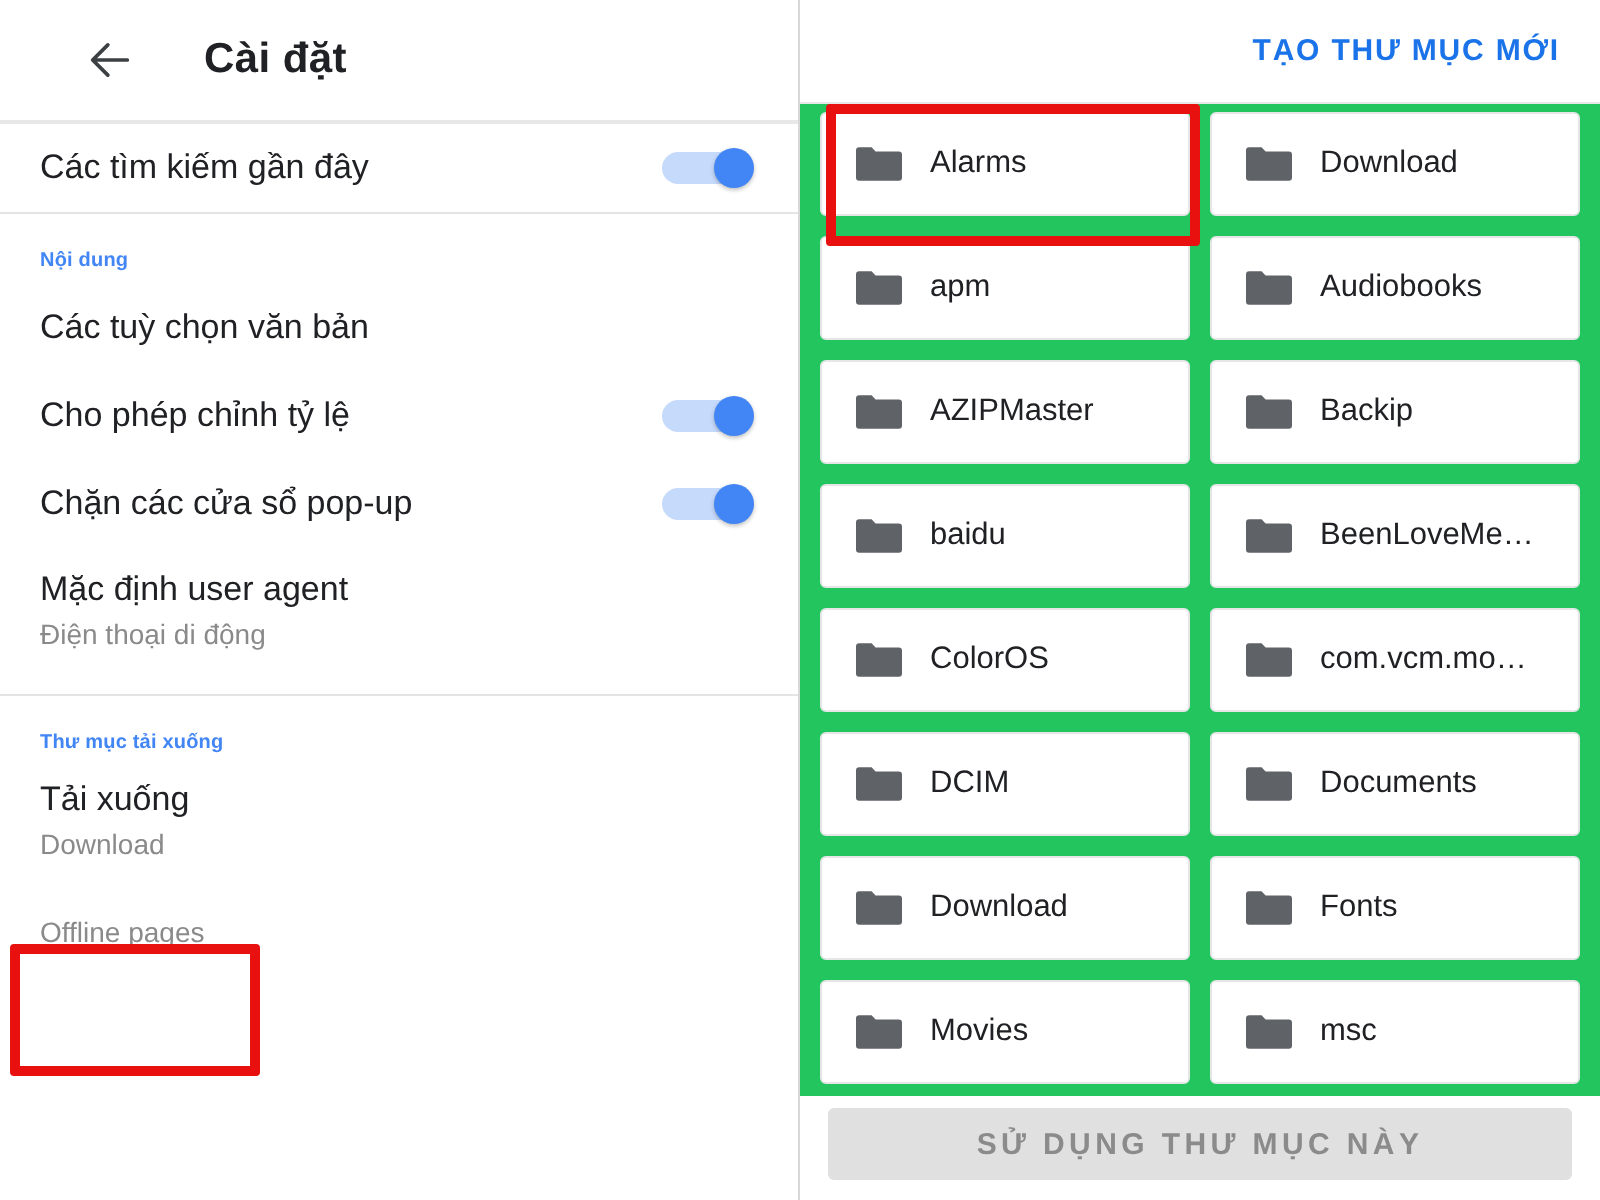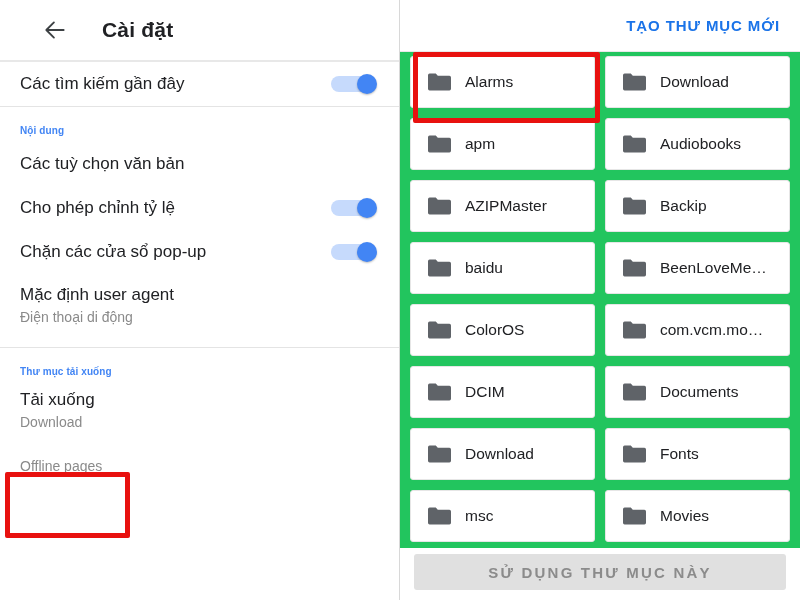--- a/index.html
+++ b/index.html
@@ -386,30 +386,30 @@
         </span>
         <span class="folder-label">Fonts</span>
       </div>
 
       <div class="folder-card">
         <span class="folder-icon">
           <svg viewBox="0 0 24 20" width="24" height="20" aria-hidden="true">
             <path d="M1 3.2a1.6 1.6 0 0 1 1.6-1.6h6.2l2 2.2h11.6a1.6 1.6 0 0 1 1.6 1.6v11.4a1.6 1.6 0 0 1-1.6 1.6H2.6A1.6 1.6 0 0 1 1 16.8z" fill="#5f6368"></path>
           </svg>
         </span>
+        <span class="folder-label">Movies</span>
+      </div>
+
+      <div class="folder-card">
+        <span class="folder-icon">
+          <svg viewBox="0 0 24 20" width="24" height="20" aria-hidden="true">
+            <path d="M1 3.2a1.6 1.6 0 0 1 1.6-1.6h6.2l2 2.2h11.6a1.6 1.6 0 0 1 1.6 1.6v11.4a1.6 1.6 0 0 1-1.6 1.6H2.6A1.6 1.6 0 0 1 1 16.8z" fill="#5f6368"></path>
+          </svg>
+        </span>
         <span class="folder-label">msc</span>
-      </div>
-
-      <div class="folder-card">
-        <span class="folder-icon">
-          <svg viewBox="0 0 24 20" width="24" height="20" aria-hidden="true">
-            <path d="M1 3.2a1.6 1.6 0 0 1 1.6-1.6h6.2l2 2.2h11.6a1.6 1.6 0 0 1 1.6 1.6v11.4a1.6 1.6 0 0 1-1.6 1.6H2.6A1.6 1.6 0 0 1 1 16.8z" fill="#5f6368"></path>
-          </svg>
-        </span>
-        <span class="folder-label">Movies</span>
       </div>
 
     </div>
 
     <div class="use-folder-bar">
       <div class="use-folder-btn">SỬ DỤNG THƯ MỤC NÀY</div>
     </div>
 
     <div class="redbox" style="left:13px; top:52px; width:187px; height:71px;"></div>
   </div>

